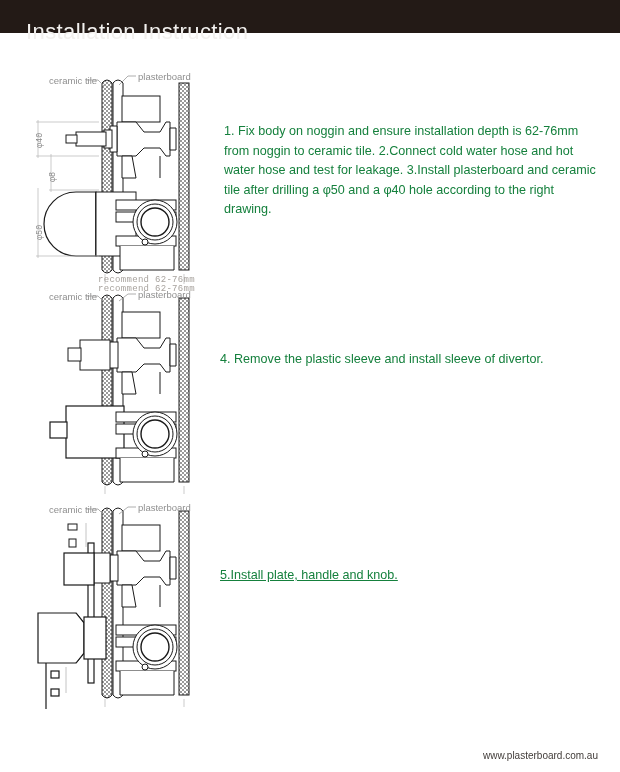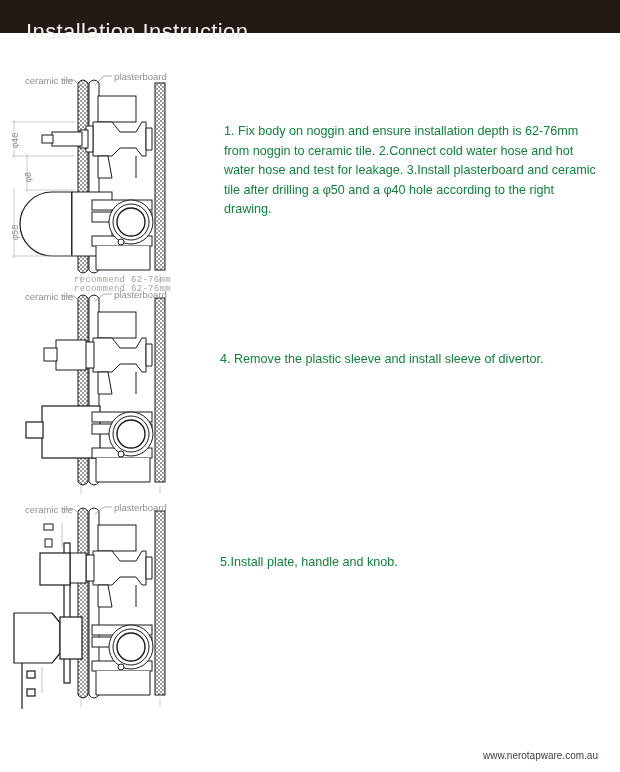--- a/index.html
+++ b/index.html
@@ -32,38 +32,39 @@
     font-family: "Liberation Sans", sans-serif;
     white-space: nowrap;
     margin-top: 15px;
   }
 
   
   .figure {
     position: absolute;
     left: 0;
     width: 215px;
+    padding-left: 24px;
   }
   .fig1 { top: 60px;  height: 235px; }
   .fig2 { top: 282px; height: 215px; }
   .fig3 { top: 495px; height: 215px; }
 
   .figure svg { display: block; }
 
   
   .instr {
     position: absolute;
     color: #15803d;
     font-size: 12.6px;
     line-height: 19.5px;
     font-family: "Liberation Sans", sans-serif;
   }
   .instr-1 { left: 224px; top: 122px; width: 378px; }
   .instr-2 { left: 220px; top: 350px; width: 390px; }
-  .instr-3 { left: 220px; top: 553px; width: 390px; }
+  .instr-3 { left: 220px; top: 566px; width: 390px; text-decoration: underline; }
 
   
   .footer {
     position: absolute;
     left: 0; top: 750px;
     width: 598px;
     text-align: right;
     font-size: 10px;
     color: #413c39;
     font-family: "Liberation Sans", sans-serif;
@@ -323,13 +324,13 @@
   <text class="lbl" x="114" y="16">plasterboard</text>
 </svg>
 </div>
 
 <div class="instr instr-1">1. Fix body on noggin and ensure installation depth is 62-76mm from noggin to ceramic tile.
 2.Connect cold water hose and hot water hose and  test for leakage.
 3.Install plasterboard and ceramic tile after drilling a φ50 and a φ40 hole according to the right drawing.</div>
 <div class="instr instr-2">4. Remove the plastic sleeve and install sleeve of divertor.</div>
 <div class="instr instr-3">5.Install plate, handle and knob.</div>
 
-<div class="footer">www.nerotapware.com.au</div>
+<div class="footer">www.plasterboard.com.au</div>
 
 </body></html>

